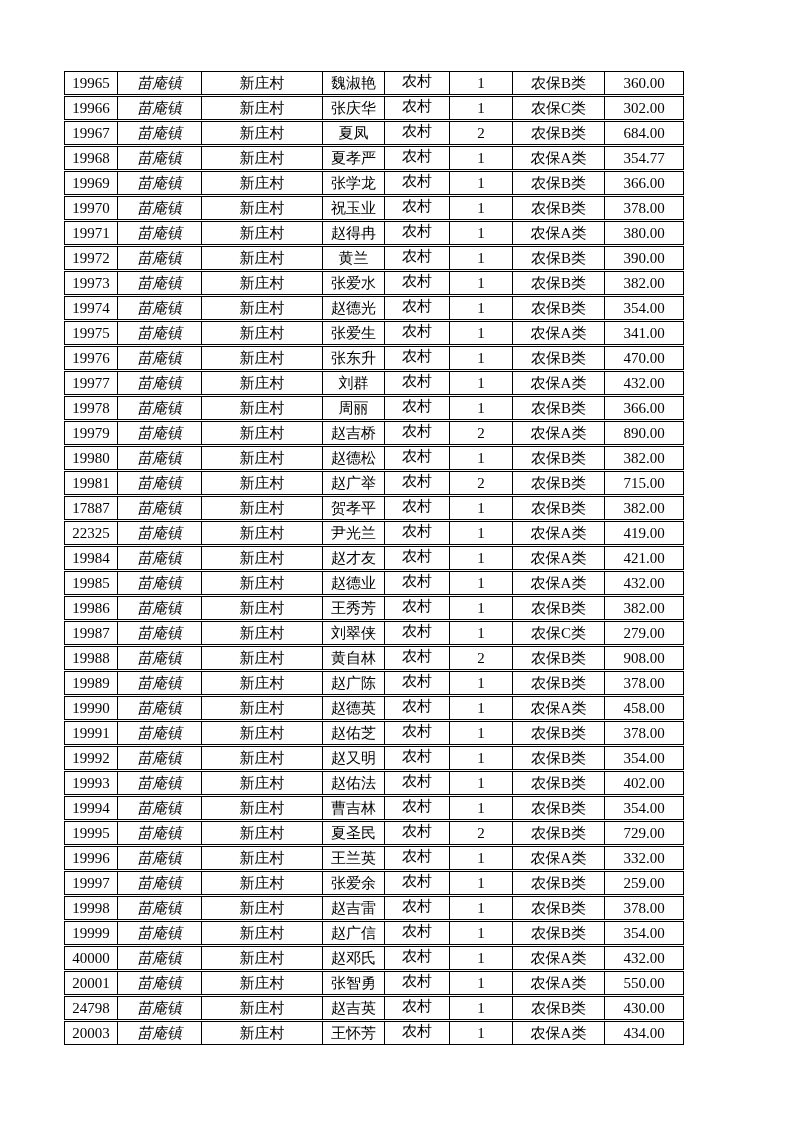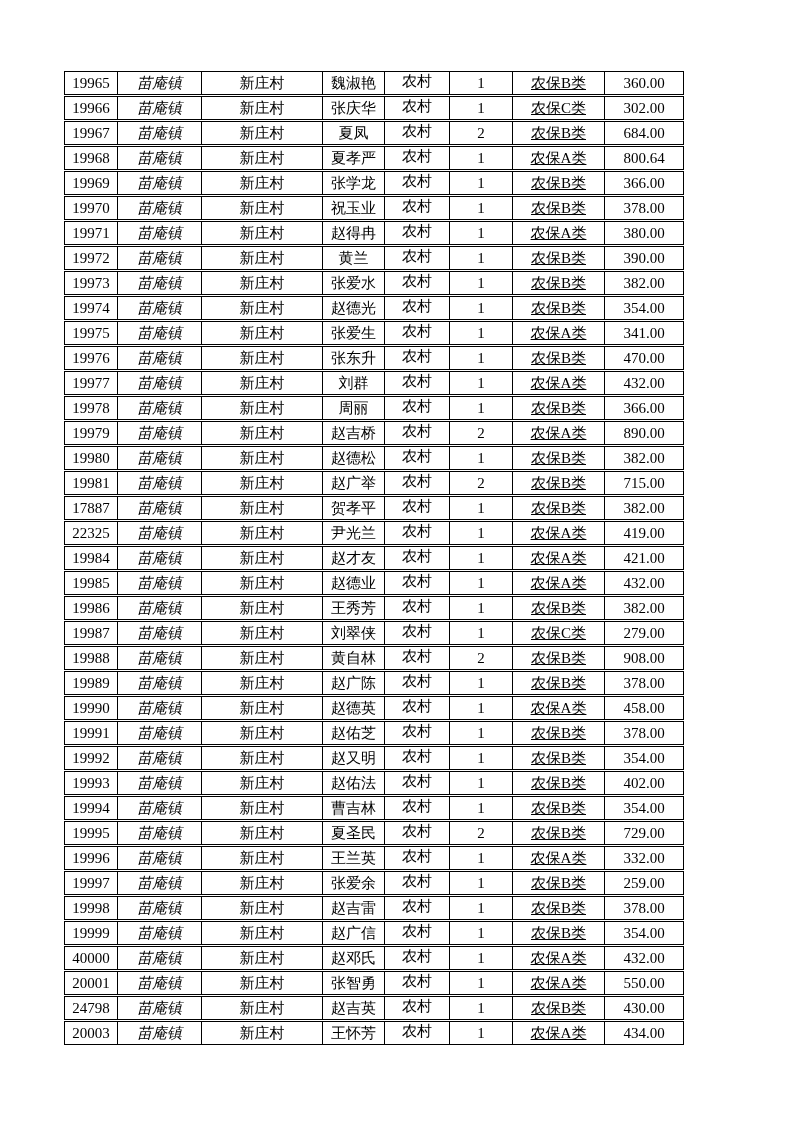--- a/index.html
+++ b/index.html
@@ -39,21 +39,21 @@
     overflow: hidden;
     white-space: nowrap;
   }
   .cell:last-child { border-right: none; }
   .c0 { width: 53px; }
   .c1 { width: 84px; font-style: italic; }
   .c2 { width: 121px; }
   .c3 { width: 62px; }
   .c4 { width: 65px; font-family: Liberation Mono, monospace; }
   .c5 { width: 63px; }
-  .c6 { width: 92px; text-decoration: underline; }
+  .c6 { width: 92px; }
   .c7 { width: 78px; }
 </style>
 </head>
 <body>
 
 <div>
   <div id="table">
       <div class="row">
         <div class="cell c0">19965</div>
         <div class="cell c1">苗庵镇</div>
@@ -85,21 +85,21 @@
         <div class="cell c7">684.00</div>
       </div>
       <div class="row">
         <div class="cell c0">19968</div>
         <div class="cell c1">苗庵镇</div>
         <div class="cell c2">新庄村</div>
         <div class="cell c3">夏孝严</div>
         <div class="cell c4">农村</div>
         <div class="cell c5">1</div>
         <div class="cell c6">农保A类</div>
-        <div class="cell c7">800.64</div>
+        <div class="cell c7">354.77</div>
       </div>
       <div class="row">
         <div class="cell c0">19969</div>
         <div class="cell c1">苗庵镇</div>
         <div class="cell c2">新庄村</div>
         <div class="cell c3">张学龙</div>
         <div class="cell c4">农村</div>
         <div class="cell c5">1</div>
         <div class="cell c6">农保B类</div>
         <div class="cell c7">366.00</div>

